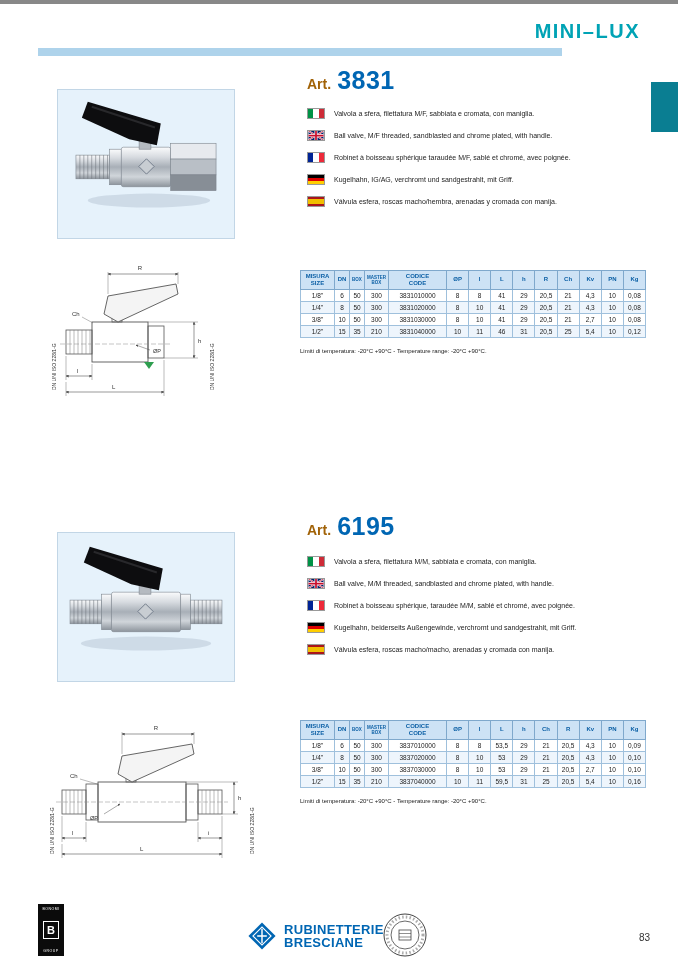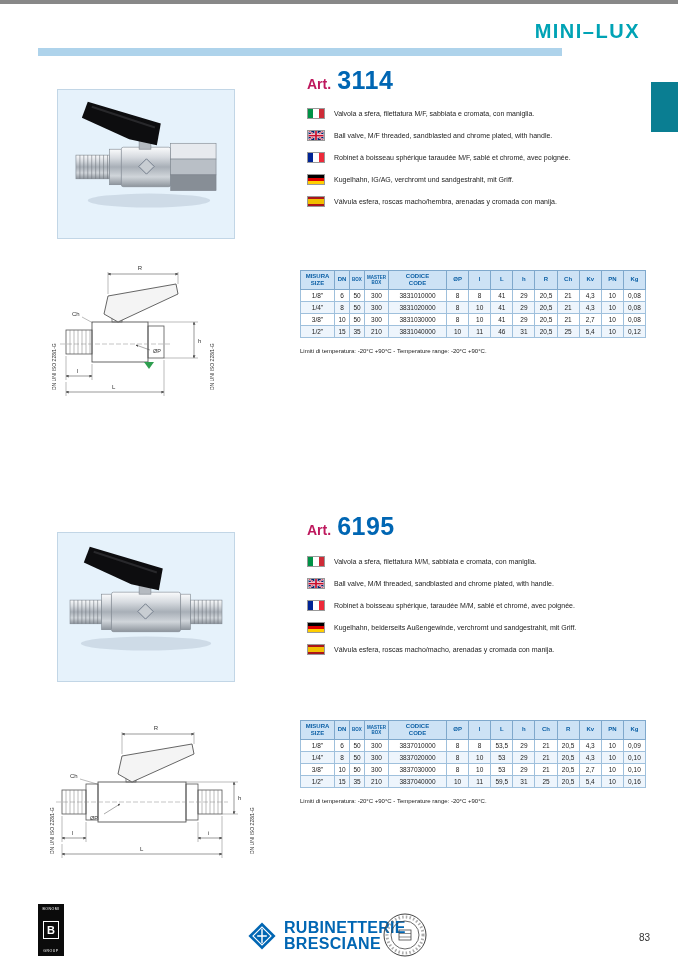--- a/index.html
+++ b/index.html
@@ -13,21 +13,21 @@
   .series-title { position:absolute; top:16px; right:38px; font-size:20px; font-weight:bold;
     color:#00a3b5; letter-spacing:1.5px; }
   .header-bar { position:absolute; top:44px; left:38px; width:524px; height:8px; background:#aed3eb; }
   .side-tab { position:absolute; top:78px; right:0; width:27px; height:50px; background:#0a7e92; }
 
   
   .photo-box { position:absolute; width:178px; height:150px; background:#e6f2fb;
     border:1px solid #c2d6e6; }
   .photo-box svg { width:100%; height:100%; display:block; }
   .art-title { position:absolute; display:flex; align-items:baseline; gap:6px; }
-  .art-label { font-size:14px; font-weight:bold; color:#be185d; }
+  .art-label { font-size:14px; font-weight:bold; color:#a16207; }
   .art-number { font-size:25px; font-weight:bold; color:#0066b3; letter-spacing:0.5px; }
   .descs { position:absolute; width:335px; display:flex; flex-direction:column; gap:11px; }
   .desc-row { display:flex; align-items:flex-start; gap:9px; }
   .flag { flex:0 0 auto; width:18px; height:11px; border:0.5px solid #999; }
   .flag svg { width:100%; height:100%; display:block; }
   .flag-it { background:linear-gradient(90deg,#009246 0 33%,#ffffff 33% 66%,#ce2b37 66% 100%); }
   .flag-fr { background:linear-gradient(90deg,#002395 0 33%,#ffffff 33% 66%,#ed2939 66% 100%); }
   .flag-de { background:linear-gradient(180deg,#000000 0 33%,#dd0000 33% 66%,#ffce00 66% 100%); }
   .flag-es { background:linear-gradient(180deg,#aa151b 0 25%,#f1bf00 25% 75%,#aa151b 75% 100%); }
   .desc-text { font-size:7px; line-height:1.25; color:#222; padding-top:1.5px; }
@@ -58,36 +58,36 @@
   
   .group-logo { position:absolute; left:38px; top:900px; width:26px; height:52px; background:#0b0b0b;
     display:flex; flex-direction:column; align-items:center; justify-content:space-between;
     padding:3px 0; }
   .group-logo .tiny { color:#fff; font-size:3.5px; letter-spacing:0.5px; }
   .group-logo .bsq { width:16px; height:18px; border:1px solid #fff; color:#fff;
     font-size:11px; font-weight:bold; display:flex; align-items:center; justify-content:center; }
   .brand-logo { position:absolute; left:246px; top:916px; display:flex; align-items:center; gap:6px; }
   .brand-logo .diamond { width:32px; height:32px; }
   .brand-text { display:flex; flex-direction:column; line-height:1.02; }
-  .brand-text span { font-size:16px; font-weight:bold; color:#0066b3; letter-spacing:0.3px; }
+  .brand-text span { font-size:13px; font-weight:bold; color:#0066b3; letter-spacing:0.3px; }
   .seal { position:absolute; left:382px; top:908px; width:46px; height:46px; }
   .page-number { position:absolute; right:28px; top:928px; font-size:10px; color:#333;text-align:center; }
 </style>
 </head>
 <body>
 
 <div class="page">
 
   <div class="series-title">MINI–LUX</div>
   <div class="header-bar"></div>
   <div class="side-tab"></div>
 
   <div class="art-title" style="left:307px; top:62px;">
     <span class="art-label">Art.</span>
-    <span class="art-number">3114</span>
+    <span class="art-number">3831</span>
   </div>
 
   <div class="photo-box" style="left:57px; top:85px;">
     <svg viewBox="0 0 178 150">
       <defs>
         <linearGradient id="chrA" x1="0" y1="0" x2="0" y2="1">
           <stop offset="0" stop-color="#fafbfc"></stop>
             <stop offset="0.25" stop-color="#d7dbe0"></stop>
           <stop offset="0.5" stop-color="#a8afb7"></stop>
             <stop offset="0.75" stop-color="#d0d5da"></stop>

